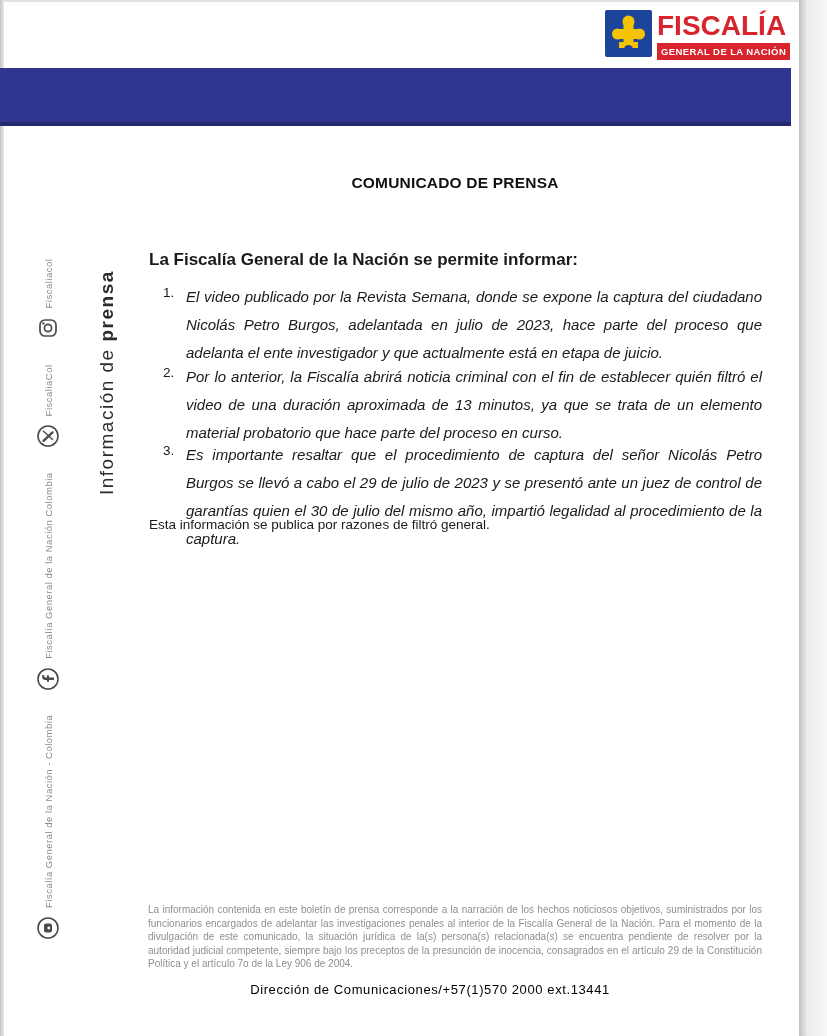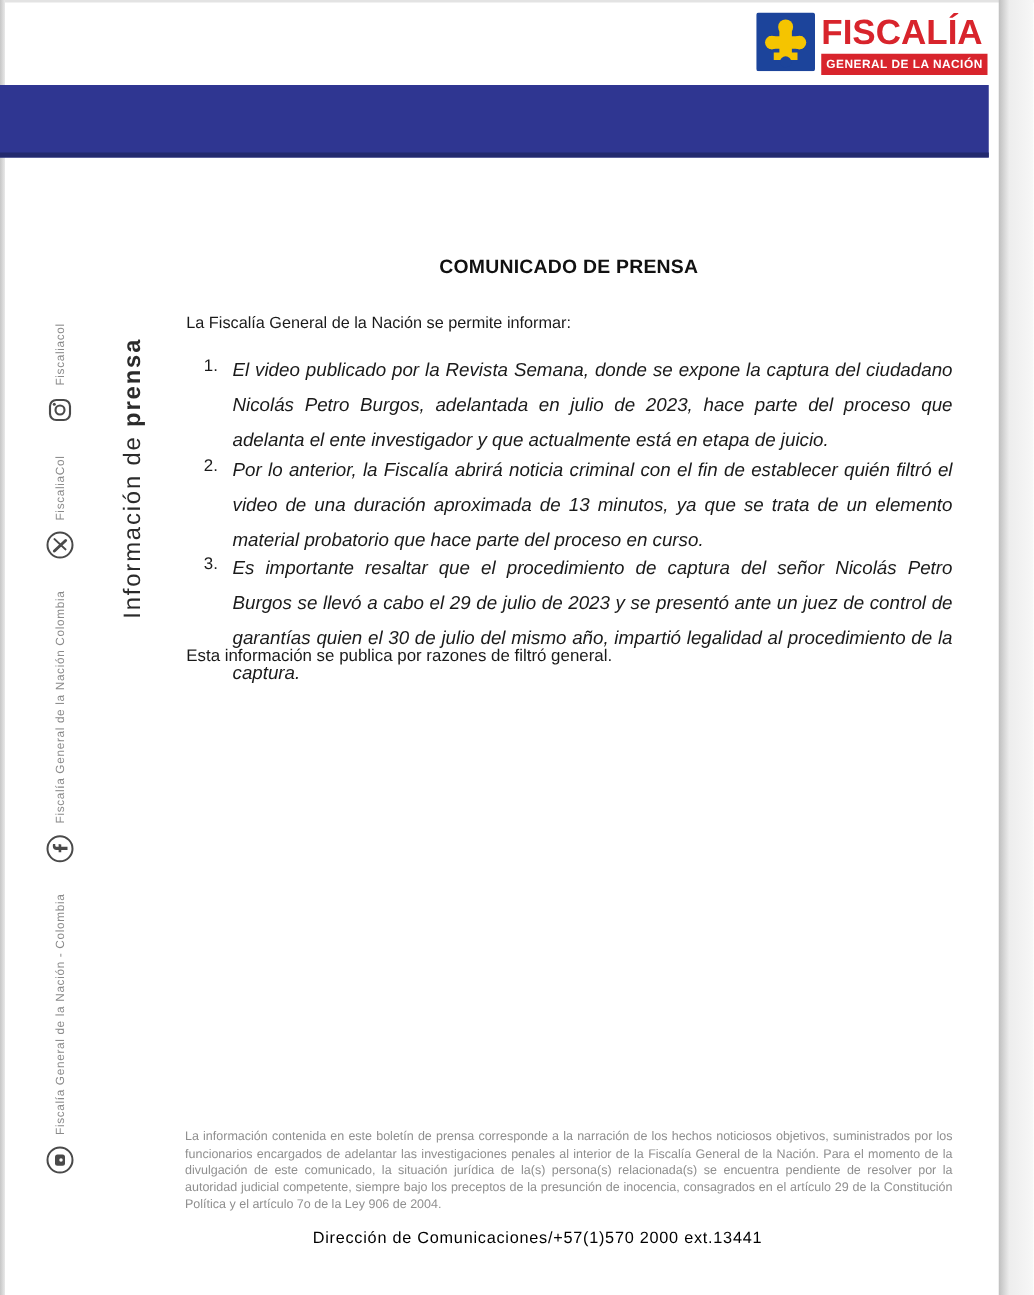--- a/index.html
+++ b/index.html
@@ -35,25 +35,25 @@
   
   .social-strip { position:absolute; left:34px; top:940px; width:790px; height:28px;
     transform:rotate(-90deg); transform-origin:0 0;
     display:flex; align-items:center; gap:8px;
     font-size:9.5px; color:#8a8a8a; letter-spacing:0.5px; white-space:nowrap; }
   .social-item { display:flex; align-items:center; gap:8px; margin-right:16px; }
   .soc-icon { width:24px; height:24px; flex:none; }
 
   
   .doc-title { position:absolute; left:148px; top:174px; width:614px;
-    text-align:center; font-size:15.5px; font-weight:700; color:#111111; letter-spacing:0.2px;margin-top:31px; }
+    text-align:center; font-size:15.5px; font-weight:700; color:#111111; letter-spacing:0.2px; }
   .doc-date { position:absolute; left:149px; top:207px; width:614px;
     font-size:13.5px; color:#1a1a1a; }
   .doc-intro { position:absolute; left:149px; top:250px; width:614px;
-    font-size:13px; color:#1a1a1a; }
+    font-size:17px; color:#1a1a1a;font-weight:bold; }
   .list-row { position:absolute; left:148px; width:614px; display:flex; padding-left:15px; }
   .list-row .num { width:23px; flex:none; font-size:13.5px; color:#1a1a1a; line-height:20px; }
   .list-row .item-text { flex:1; font-size:15px; color:#1a1a1a; line-height:28px; text-align:justify;font-style:italic; }
   .row-1 { top:283px; } .row-2 { top:363px; } .row-3 { top:441px; }
   .doc-closing { position:absolute; left:149px; top:517px; width:614px;
     font-size:13.5px; color:#1a1a1a; }
 
   
   .disclaimer { position:absolute; left:148px; top:903px; width:614px;
     font-size:10px; line-height:13.6px; color:#8f8f8f; text-align:justify; }

